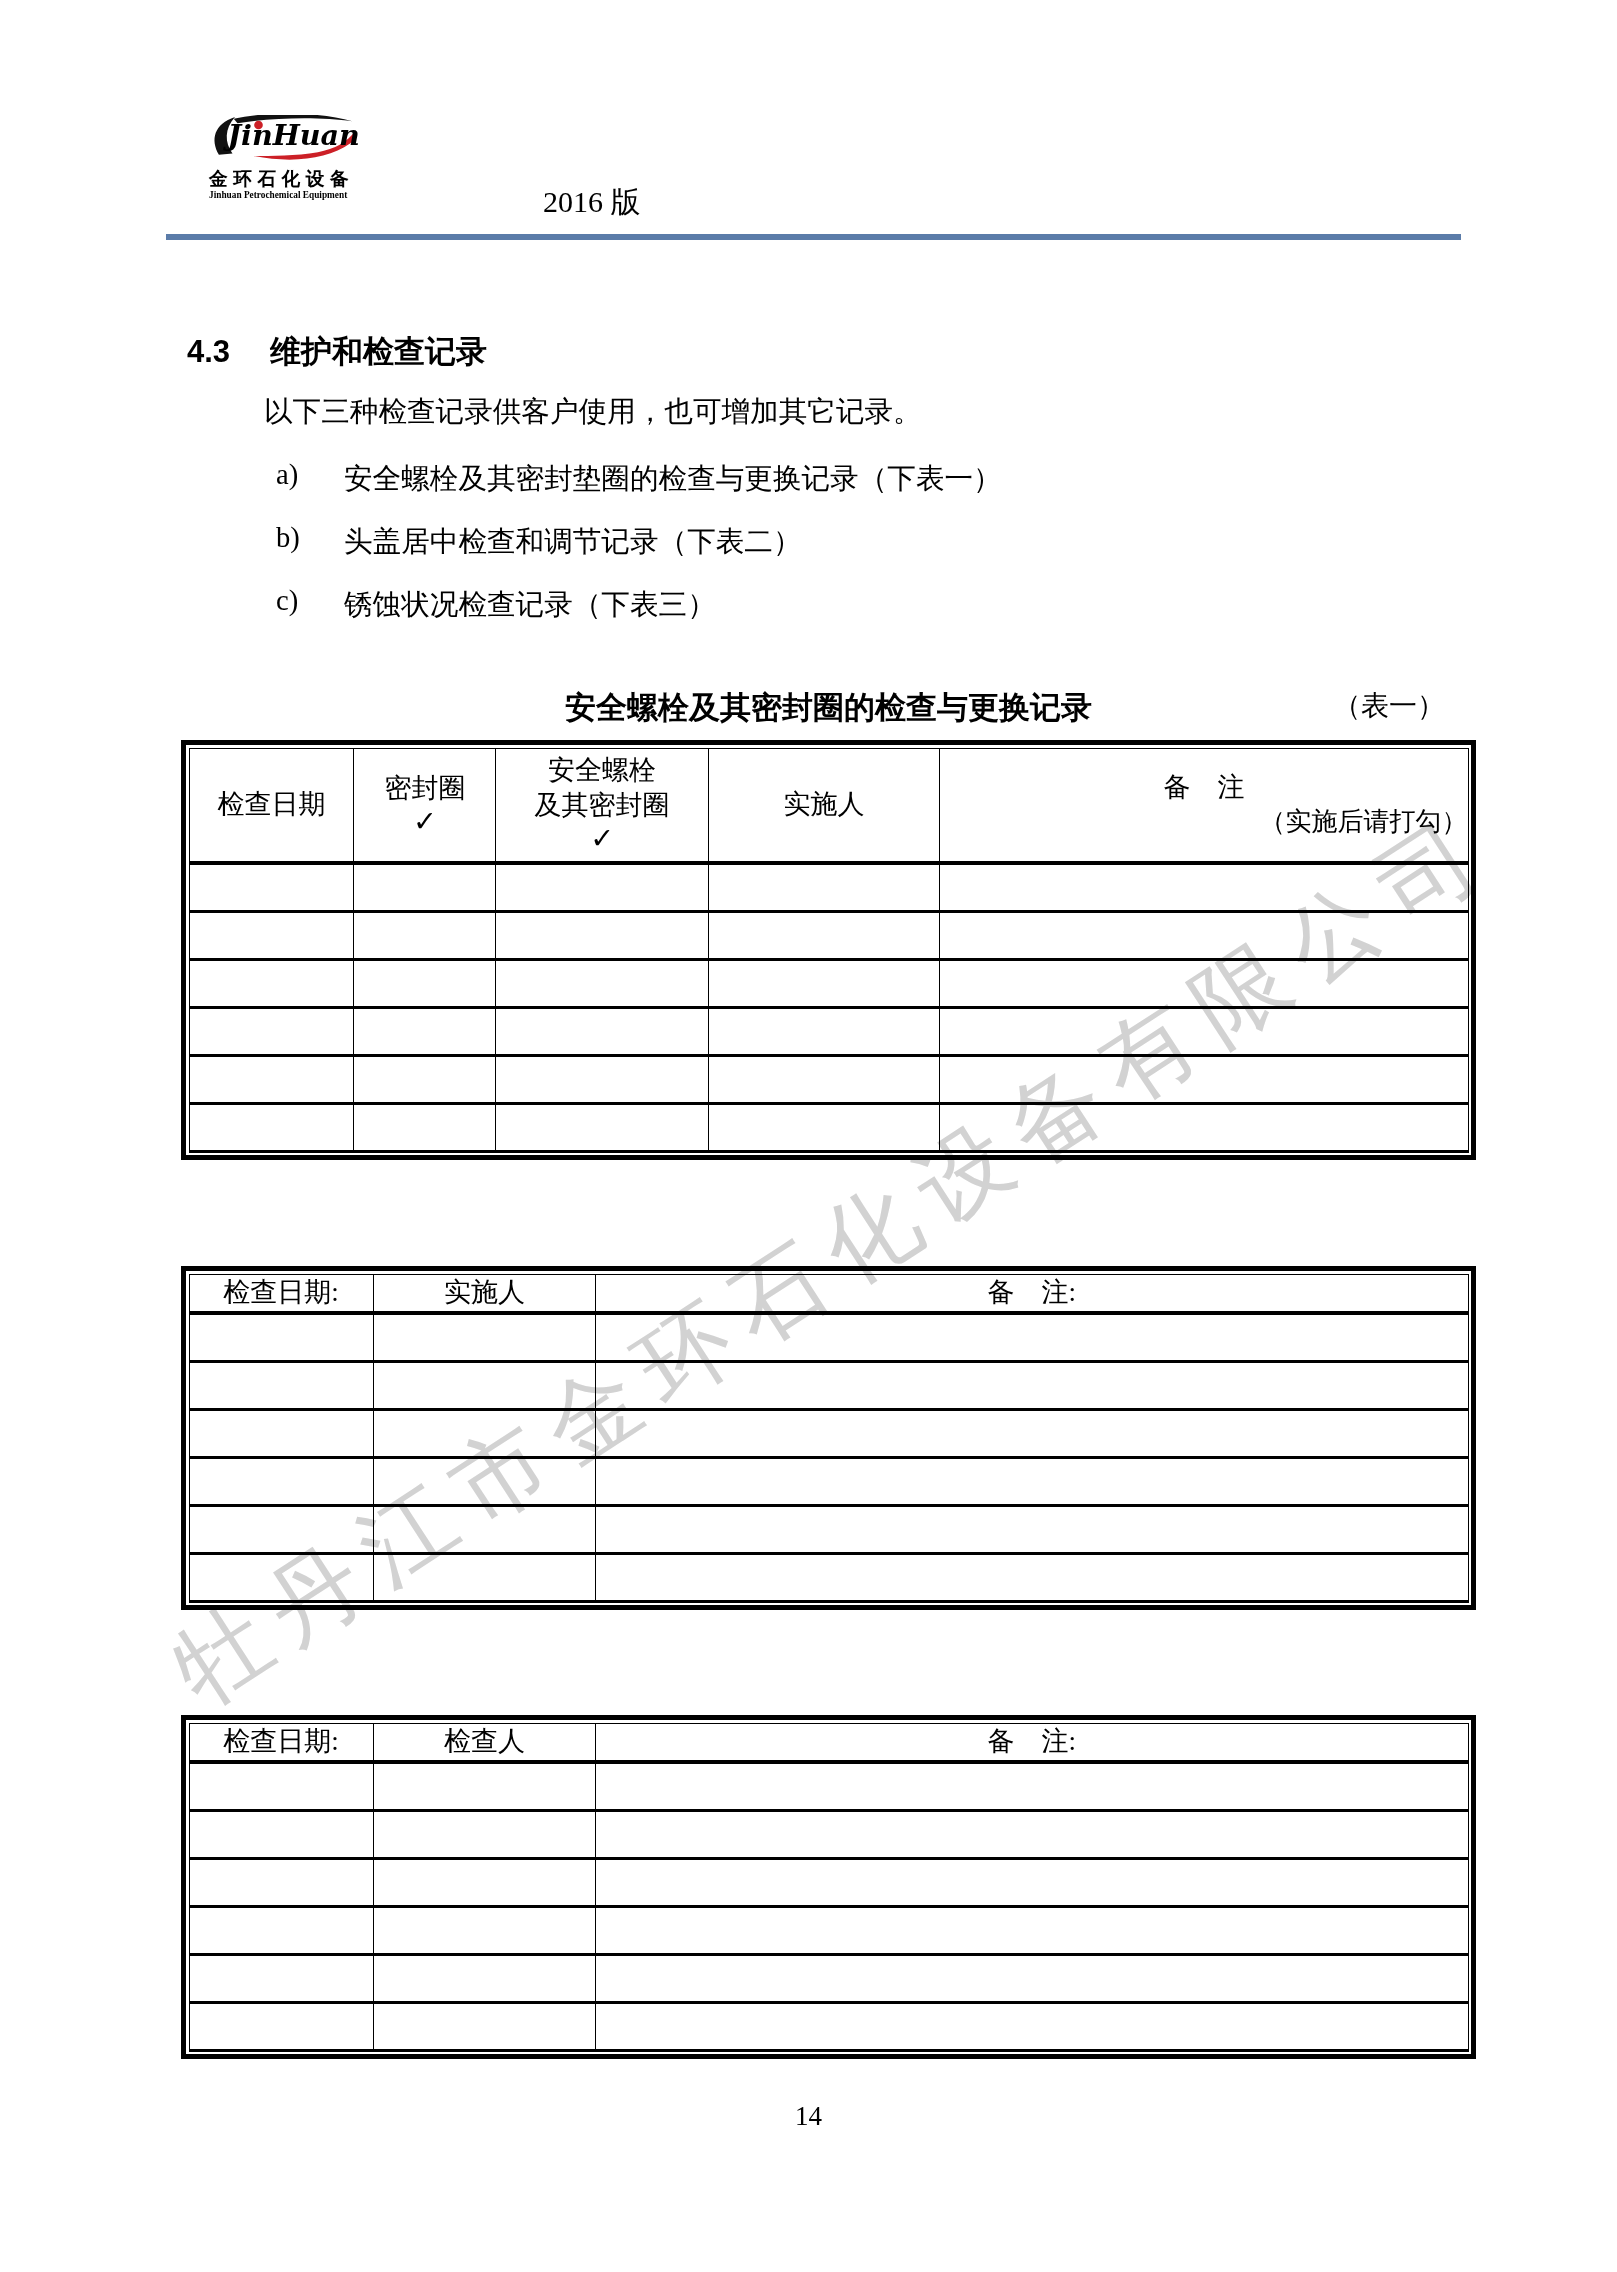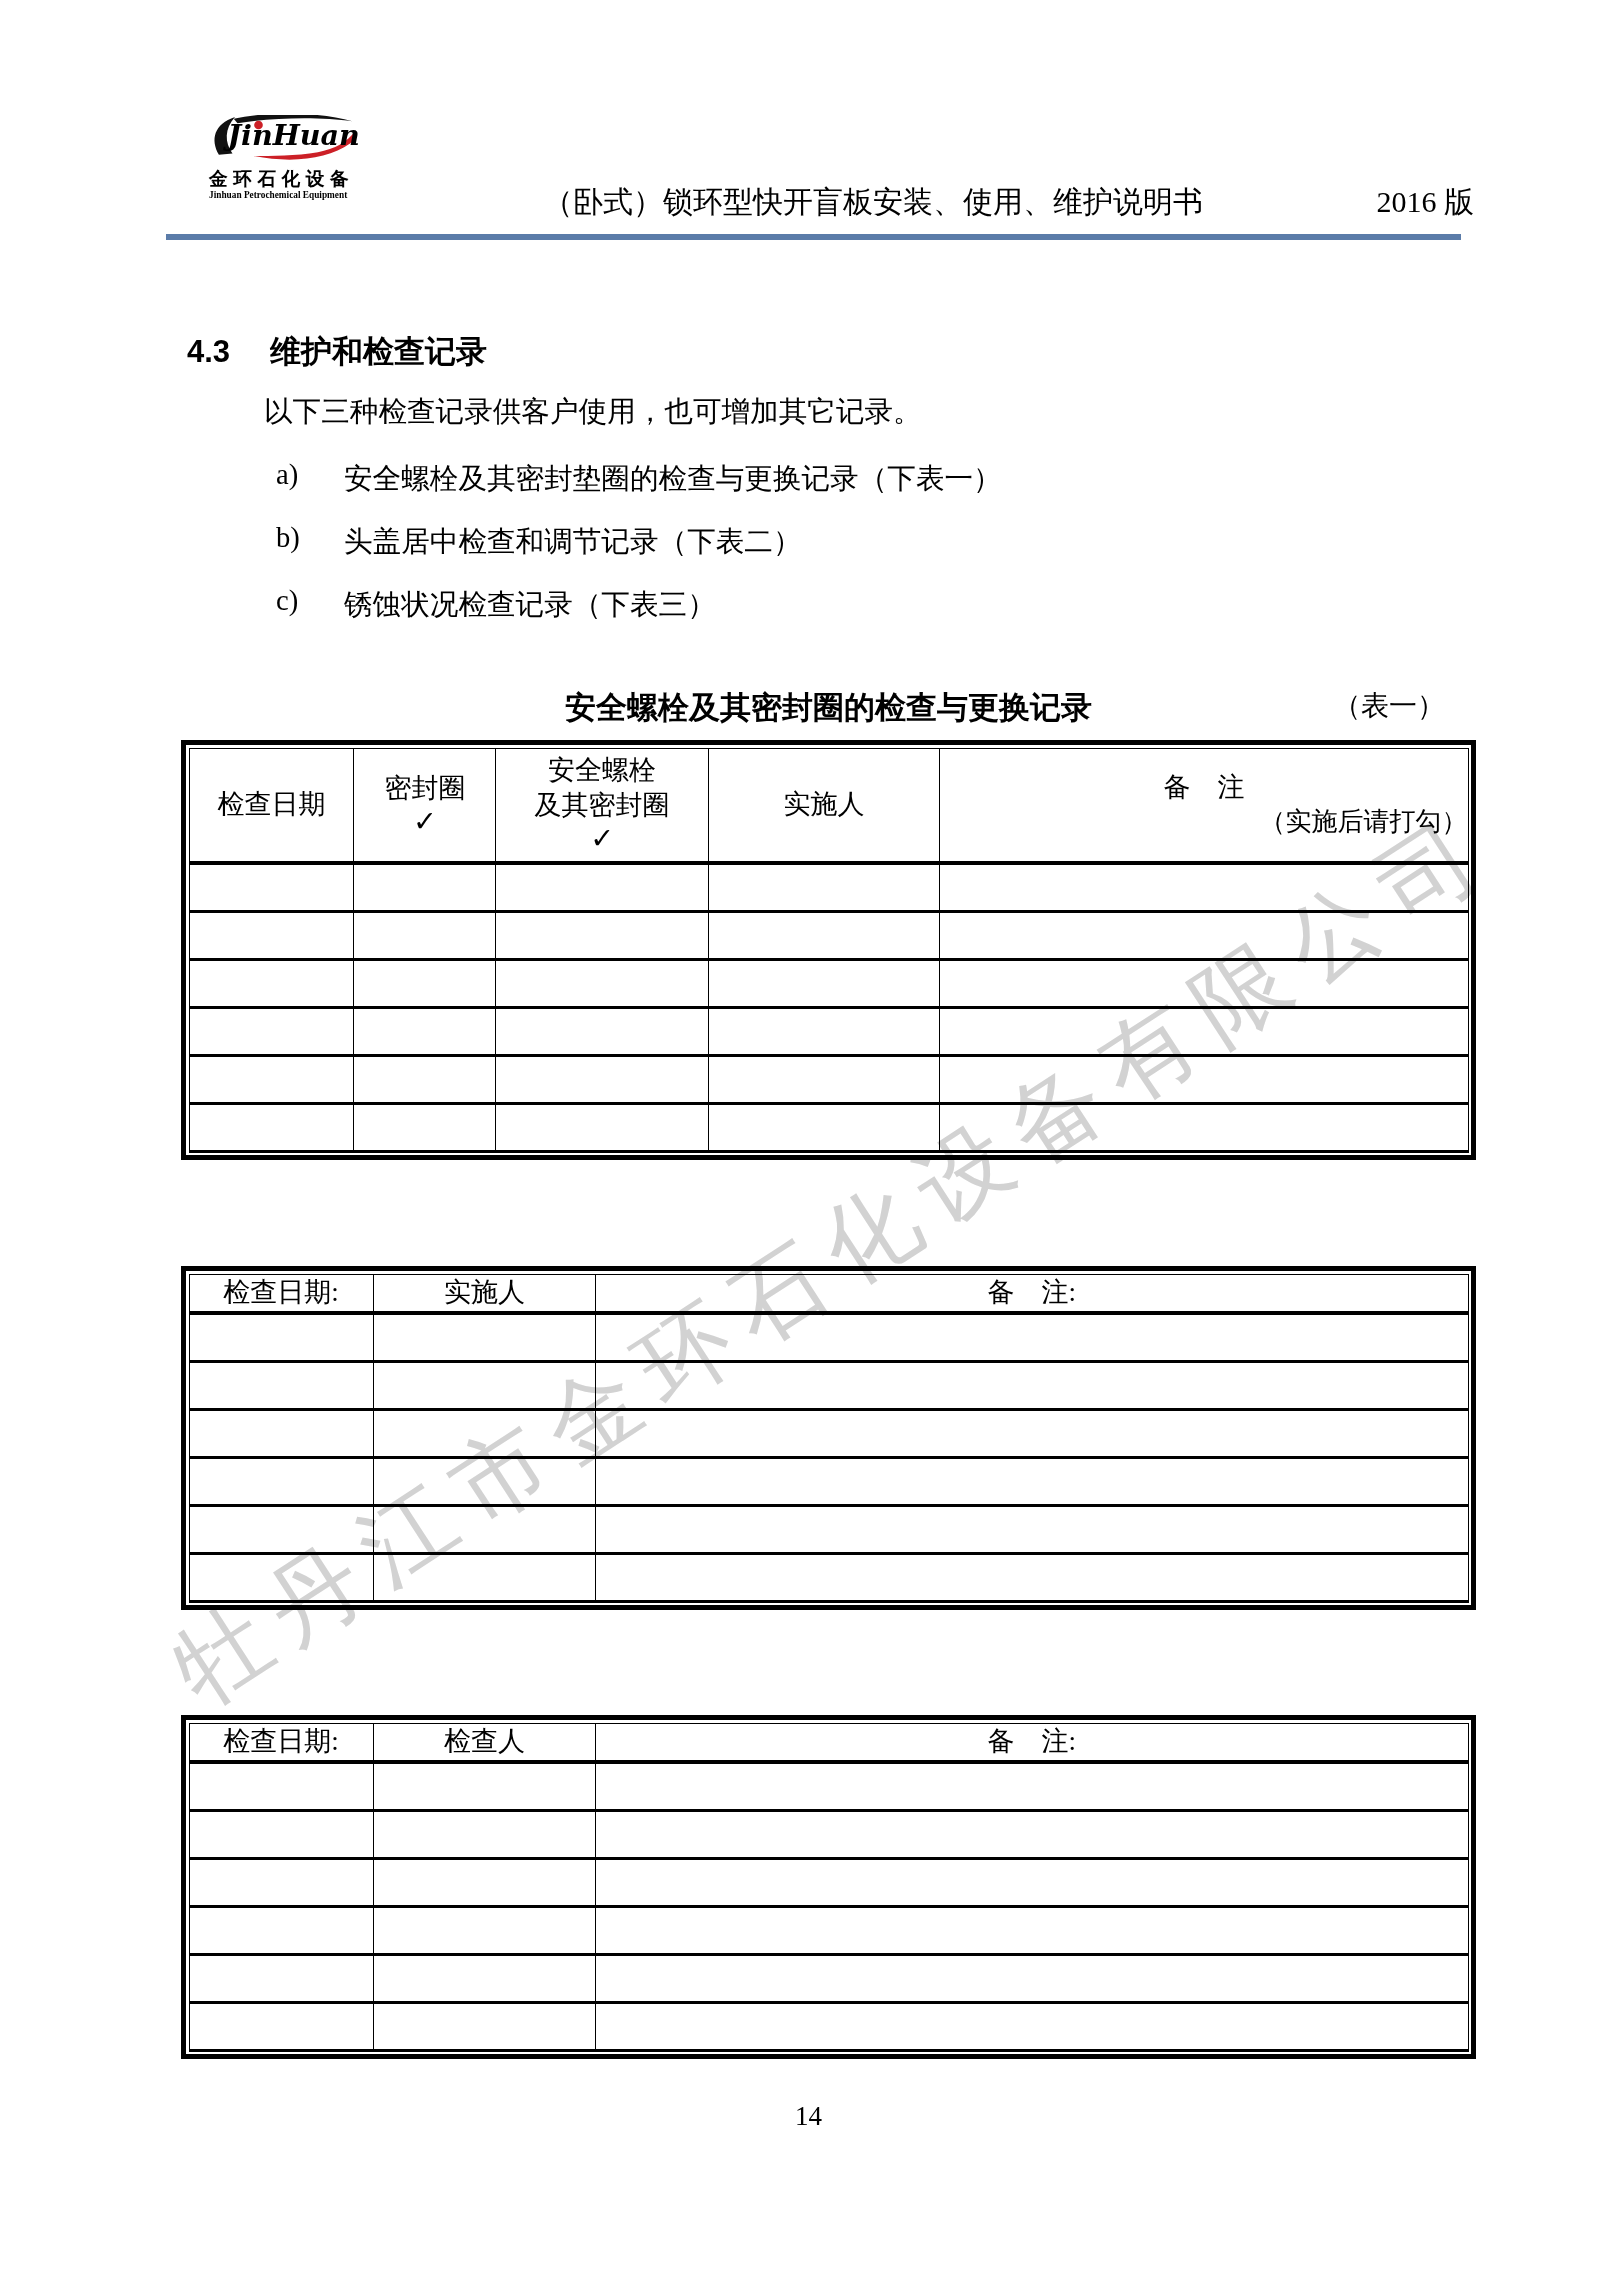--- a/index.html
+++ b/index.html
@@ -103,21 +103,20 @@
           <path d="M72,66 C132,78 192,72 228,46 C240,36 244,24 242,12 C236,36 210,54 176,60 C140,66 100,66 72,66 Z" fill="#cc2027"></path>
           <circle cx="80" cy="16" r="7" fill="#cc2027"></circle>
         </svg>
         <span class="logo-script">JinHuan</span>
       </div>
       <div class="logo-cn">金环石化设备</div>
       <div class="logo-en">Jinhuan Petrochemical Equipment</div>
     </div>
 
     <div class="title-row">
-      <span>（卧式）锁环型快开盲板安装、使用、维护说明书</span>
       <span>2016 版</span>
     </div>
     <div class="header-rule"></div>
 
     <div class="section-heading">
       <span class="sec-num">4.3</span><span>维护和检查记录</span>
     </div>
 
     <p class="intro">以下三种检查记录供客户使用，也可增加其它记录。</p>
 

